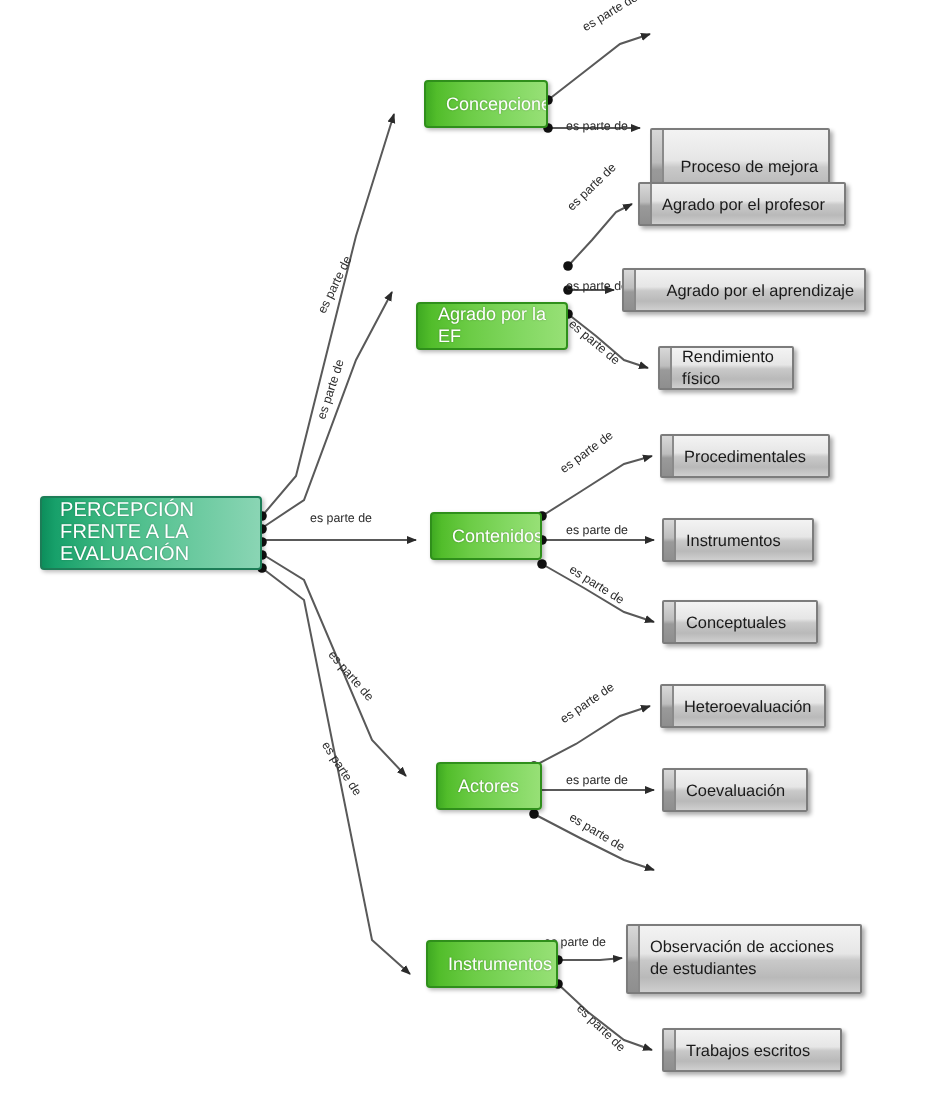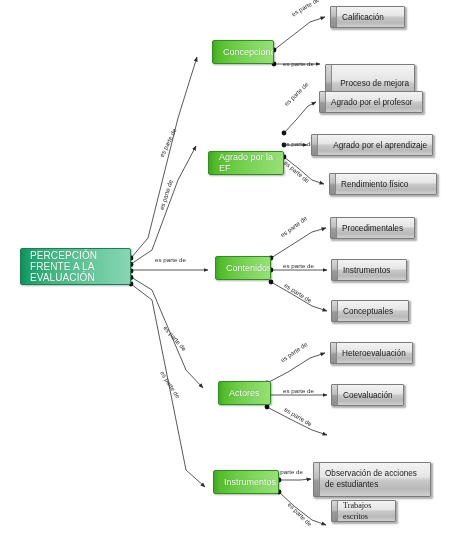--- a/index.html
+++ b/index.html
@@ -214,34 +214,31 @@
   </div>
 
   <div class="node green" style="left:218px; top:381px; width:53px; height:24px;">
     <span class="nlabel">Actores</span>
   </div>
 
   <div class="node green" style="left:213px; top:470px; width:66px; height:24px;">
     <span class="nlabel">Instrumentos</span>
   </div>
 
-  <div class="node gray" style="left:330px; top:6px; width:75px; height:22px;">
-    <span class="nlabel">Calificación</span>
-  </div>
   <div class="node gray" style="left:325px; top:64px; width:90px; height:38px;justify-content:flex-end;">
     <span class="nlabel">Proceso de mejora</span>
   </div>
 
   <div class="node gray" style="left:319px; top:91px; width:104px; height:22px;">
     <span class="nlabel">Agrado por el profesor</span>
   </div>
   <div class="node gray" style="left:311px; top:134px; width:122px; height:22px;justify-content:flex-end;">
     <span class="nlabel">Agrado por el aprendizaje</span>
   </div>
-  <div class="node gray" style="left:329px; top:173px; width:108px; height:22px;">
+  <div class="node gray" style="left:329px; top:173px; width:68px; height:22px;">
     <span class="nlabel">Rendimiento físico</span>
   </div>
 
   <div class="node gray" style="left:330px; top:217px; width:85px; height:22px;">
     <span class="nlabel">Procedimentales</span>
   </div>
   <div class="node gray" style="left:331px; top:259px; width:76px; height:22px;">
     <span class="nlabel">Instrumentos</span>
   </div>
   <div class="node gray" style="left:331px; top:300px; width:78px; height:22px;">
@@ -254,17 +251,17 @@
   <div class="node gray" style="left:331px; top:384px; width:73px; height:22px;">
     <span class="nlabel">Coevaluación</span>
   </div>
   <div class="node gray" style="left:331px; top:424px; width:80px; height:22px;margin-top:42px;">
     <span class="nlabel">Autoevaluación</span>
   </div>
 
   <div class="node gray two-line" style="left:313px; top:462px; width:118px; height:35px;">
     <span class="nlabel">Observación de acciones de estudiantes</span>
   </div>
-  <div class="node gray" style="left:331px; top:500px; width:65px; height:22px;font-family:Liberation Serif, serif;">
+  <div class="node gray" style="left:331px; top:514px; width:90px; height:22px;">
     <span class="nlabel">Trabajos escritos</span>
   </div>
 
 </div>
 
 </body></html>

